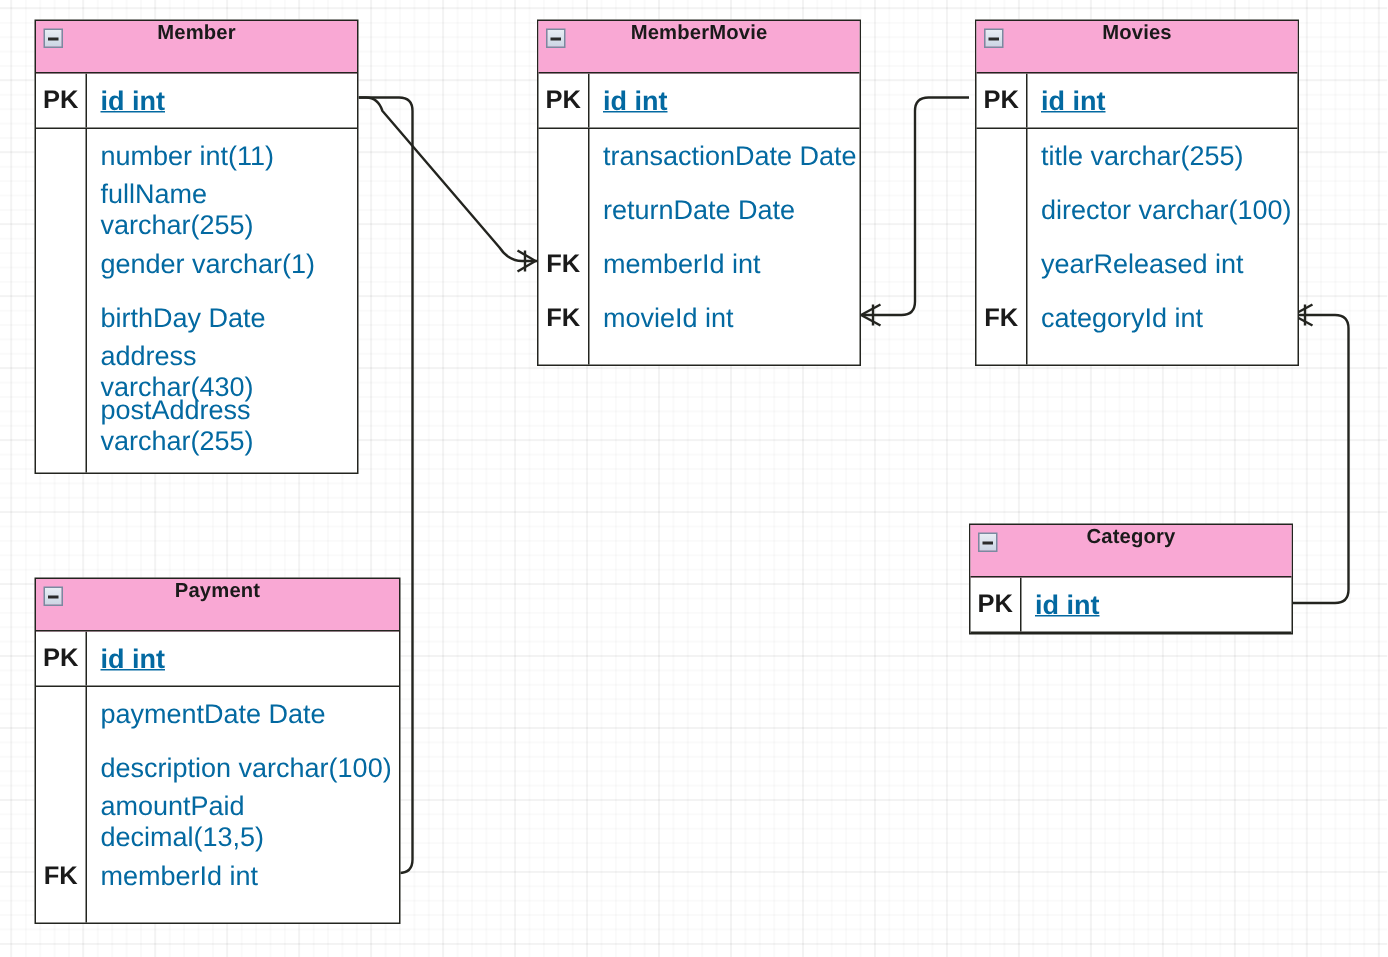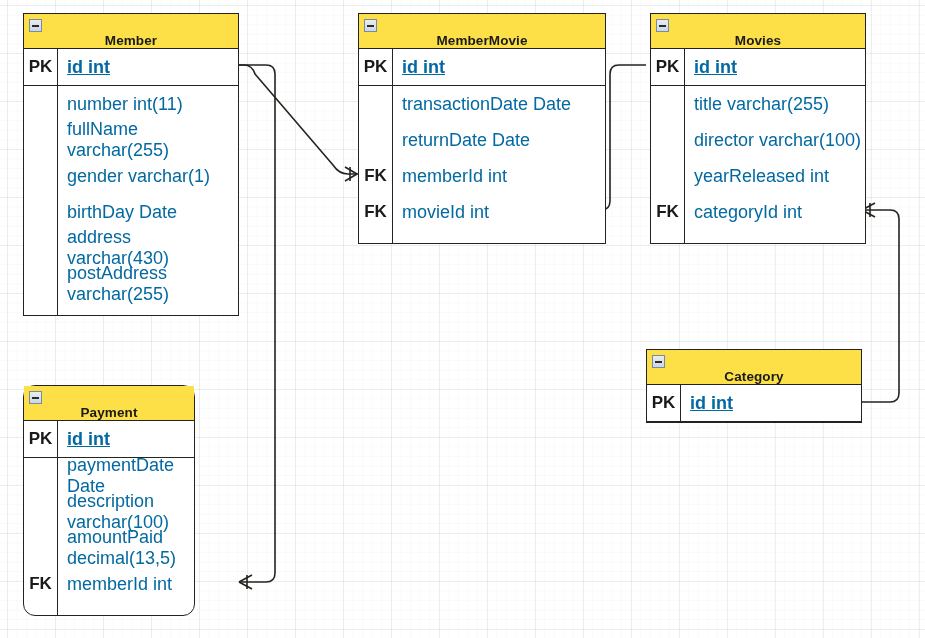--- a/index.html
+++ b/index.html
@@ -41,23 +41,23 @@
     z-index: 2;
     box-sizing: border-box;
     background: #ffffff;
     border: 1.6px solid #23241f;
   }
   .entity-header {
     position: relative;
     height: 34px;
     border-bottom: 1.6px solid #23241f;
     display: flex;
-    align-items: flex-end;
+    align-items: flex-start;
     justify-content: center;
-    background: #fde047;
+    background: #f9a8d4;
   }
   .entity-title {
     font-size: 13.5px;
     font-weight: bold;
     color: #1a1a1a;
     letter-spacing: 0.1px;
   }
   .collapse-icon {
     position: absolute;
     left: 5px;
@@ -203,21 +203,21 @@
           <div class="attr-row">
             <div class="key-cell"></div>
             <div class="name-cell">postAddress varchar(255)</div>
           </div>
           <div class="pad-row">
             <div class="key-cell"></div>
             <div class="name-cell"></div>
           </div>
         </div>
       </div>
-      <div class="entity" style="left: 358px; top: 13px; width: 248px;">
+      <div class="entity" style="left: 358px; top: 13px; width: 216px;">
         <div class="entity-header">
           <div class="collapse-icon">
             <i></i>
           </div>
           <div class="entity-title">MemberMovie</div>
         </div>
         <div class="pk-row">
           <div class="key-cell">PK</div>
           <div class="name-cell">
             <span>id int</span>
@@ -275,21 +275,21 @@
           <div class="attr-row">
             <div class="key-cell">FK</div>
             <div class="name-cell">categoryId int</div>
           </div>
           <div class="pad-row">
             <div class="key-cell"></div>
             <div class="name-cell"></div>
           </div>
         </div>
       </div>
-      <div class="entity" style="left: 23px; top: 385px; width: 172px; border-radius: 12px;">
+      <div class="entity" style="left: 23px; top: 385px; width: 244px;">
         <div class="entity-header">
           <div class="collapse-icon">
             <i></i>
           </div>
           <div class="entity-title">Payment</div>
         </div>
         <div class="pk-row">
           <div class="key-cell">PK</div>
           <div class="name-cell">
             <span>id int</span>

